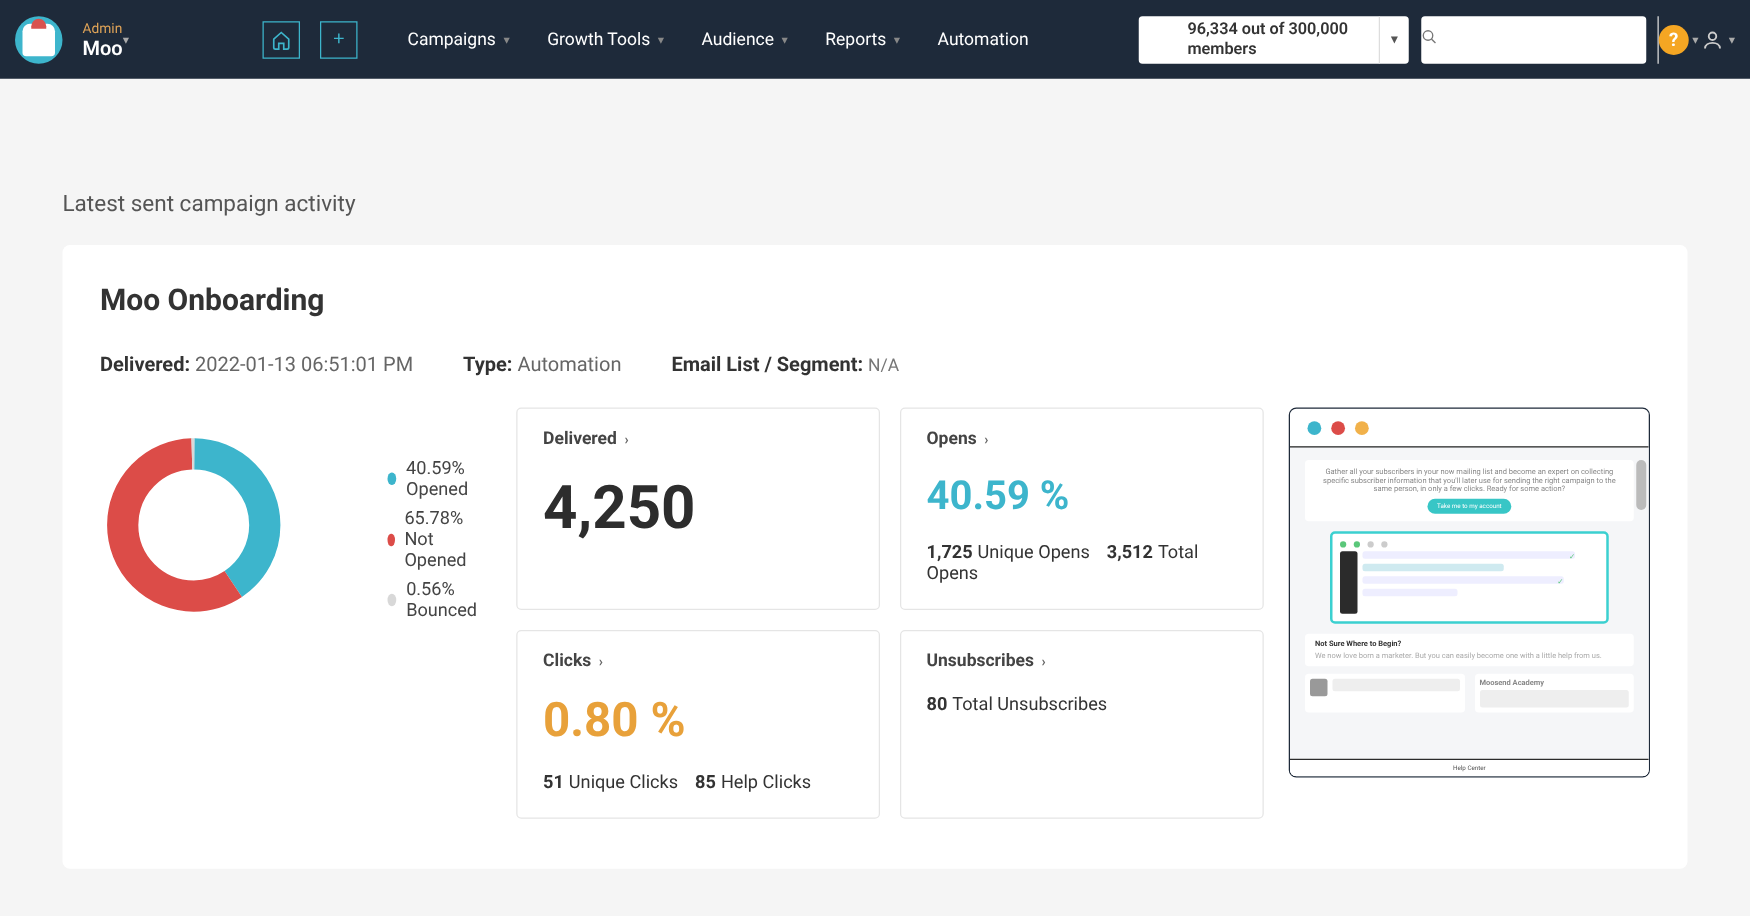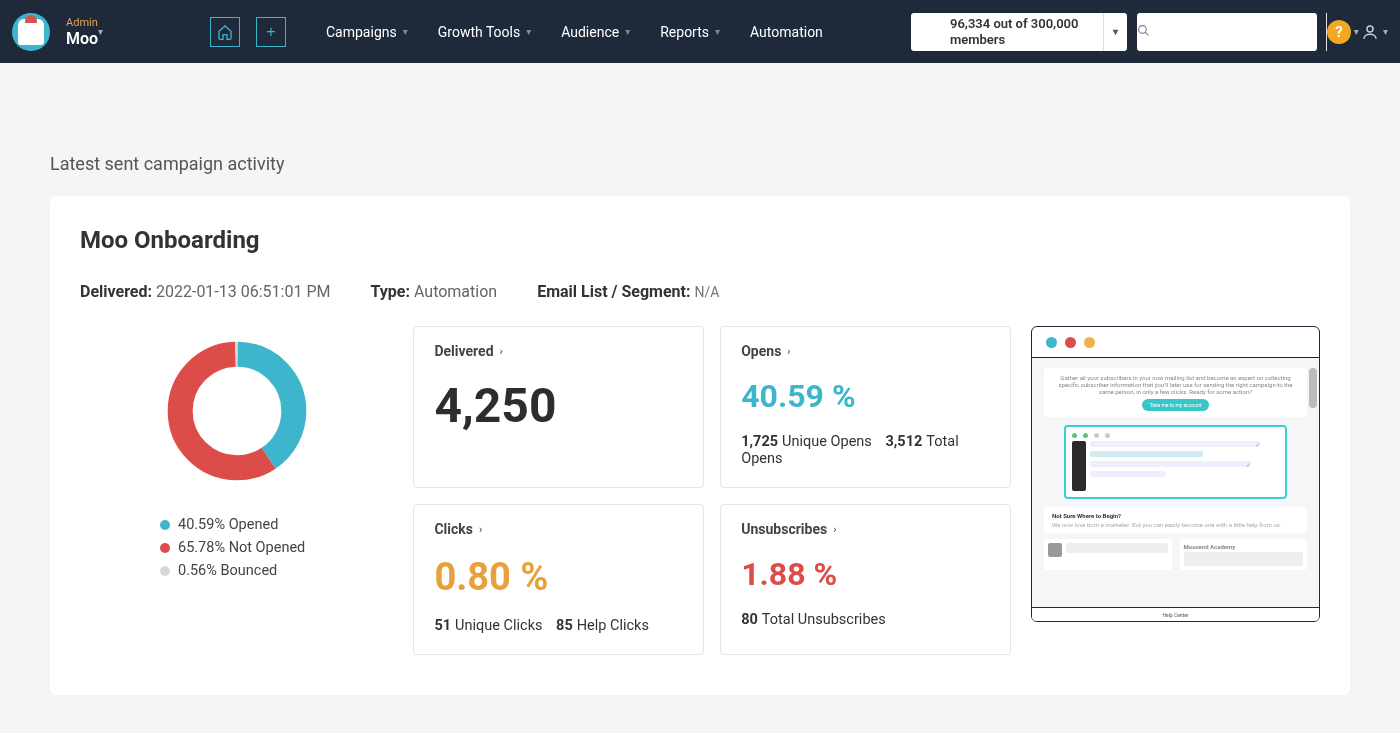--- a/index.html
+++ b/index.html
@@ -46,21 +46,21 @@
 .section-label { margin-top: 50px; font-size: 18px; font-weight: 400; color: #555; }
 
 .card { background:#fff; border-radius: 6px; margin-top: 22px; padding: 30px 30px 40px; }
 .camp-title { font-size: 24px; font-weight: 700; color:#333; }
 .meta-row { margin-top: 28px; display:flex; gap: 40px; font-size: 16px; color:#333; align-items: baseline; }
 .meta-row strong { font-weight: 700; }
 .meta-row .muted { color: #666; font-weight: 400; }
 .meta-row .na { color:#777; font-size:14px; }
 
 .dash-grid { display:flex; gap: 20px; margin-top: 25px; align-items: flex-start; }
-.donut-col { width: 320px; padding-top: 10px; display:flex; flex-direction:column; align-items:center; }
+.donut-col { width: 320px; padding-top: 10px; display:flex; flex-direction:row; align-items:center; }
 .donut-wrap { width:150px; height:150px; position:relative; }
 .legend { margin-top: 30px; font-size: 14.5px; color:#444; align-self: flex-start; padding-left: 80px; }
 .legend .item { display:flex; align-items:center; gap:8px; margin-bottom: 6px; }
 .dot { width:10px; height:10px; border-radius:50%; display:inline-block; }
 .dot.opened { background:#3db5cc; }
 .dot.not { background:#dc4c48; }
 .dot.bounced { background:#d8d8d8; }
 
 .stats-grid { display:grid; grid-template-columns: 1fr 1fr; gap: 16px; width: 610px; }
 .statbox { border:1px solid #e5e5e5; border-radius:4px; padding: 16px 20px 20px; }
@@ -246,21 +246,20 @@
           <div class="subs">
             <span><b>51</b><span>Unique Clicks</span></span>
             <span><b>85</b><span>Help Clicks</span></span>
           </div>
         </div>
         <div class="statbox">
           <div class="head">
               <span>Unsubscribes</span>
               <span class="chev">›</span>
             </div>
-          <div class="big red">1.88 %</div>
           <div class="subs">
             <span><b>80</b><span>Total Unsubscribes</span></span>
           </div>
         </div>
       </div>
 
       <div class="preview">
         <div class="winbar">
           <span class="c" style="background:#3db5cc"></span>
           <span class="c" style="background:#dc4c48"></span>

